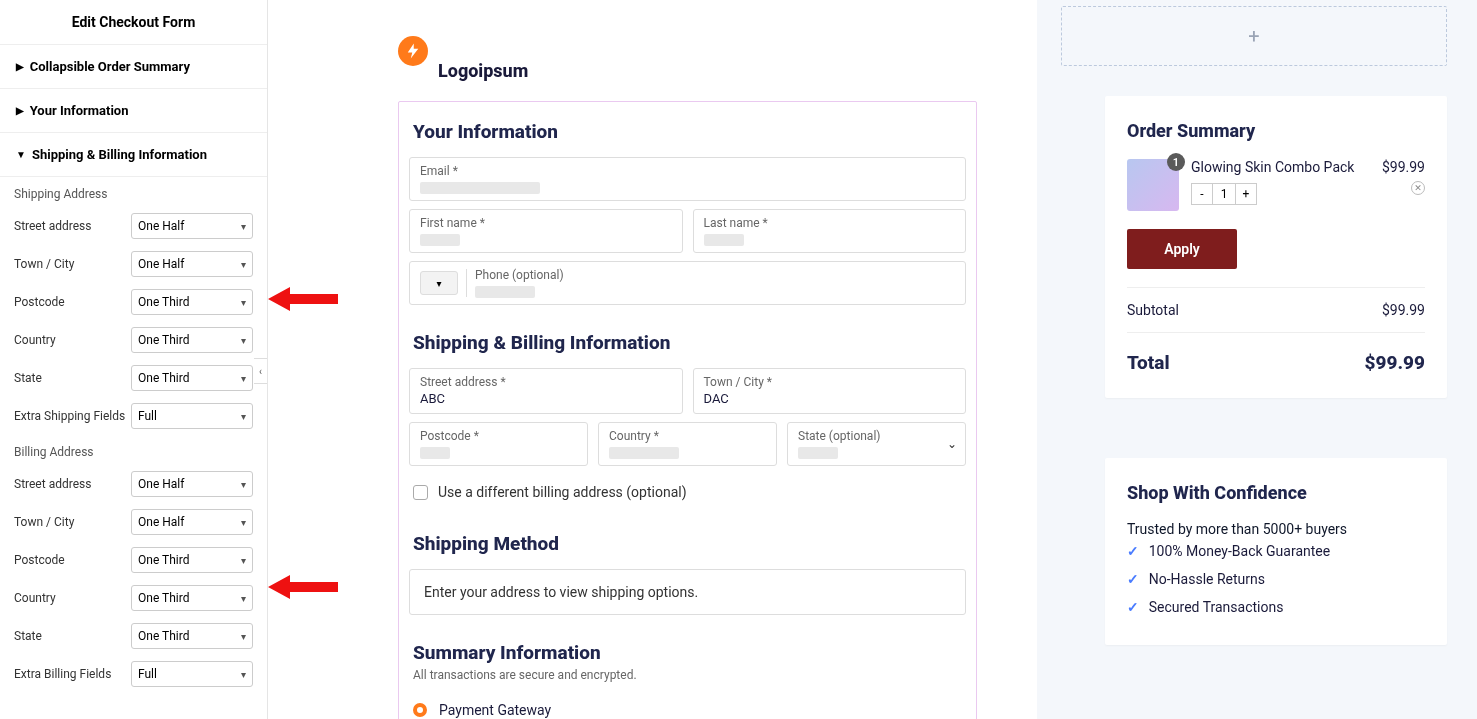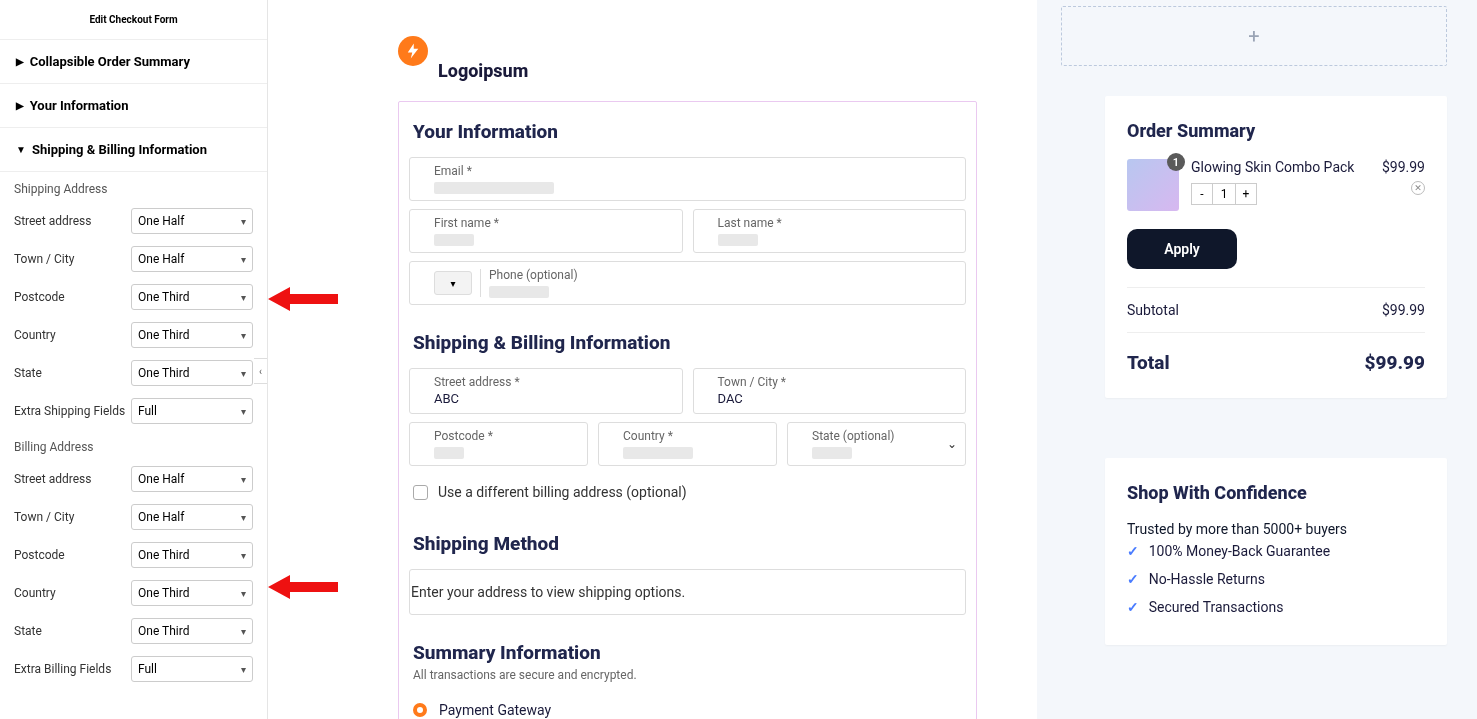--- a/index.html
+++ b/index.html
@@ -1,54 +1,54 @@
 <!DOCTYPE html>
 <html><head>
 <meta charset="utf-8">
 <style>
   * { box-sizing: border-box; margin: 0; padding: 0; font-family: -apple-system, BlinkMacSystemFont, "Segoe UI", Roboto, sans-serif; }
   body { display: flex; width: 1477px; height: 719px; overflow: hidden; background: #fff; }
 
   
   .sidebar { width: 268px; height: 100%; border-right: 1px solid #e5e5e5; overflow-y: auto; background: #fff; position: relative; }
-  .sidebar-title { font-weight: 700; font-size: 10px; text-align: center; padding: 14px 0; border-bottom: 1px solid #eee; }
+  .sidebar-title { font-weight: 700; font-size: 14px; text-align: center; padding: 14px 0; border-bottom: 1px solid #eee; }
   .accordion-item { border-bottom: 1px solid #eee; }
   .accordion-head { font-size: 13px; font-weight: 700; padding: 14px 16px; cursor: pointer; display: flex; align-items: center; gap: 6px; }
   .accordion-head .caret { font-size: 10px; }
   .sub-section-label { font-size: 12px; font-weight: 400; color: #555; padding: 10px 14px 6px; }
   .field-row { display: flex; align-items: center; justify-content: space-between; padding: 6px 14px; }
   .field-row label { font-size: 12px; color: #333; }
   .field-row .select { width: 122px; height: 26px; border: 1px solid #ccc; border-radius: 3px; font-size: 12px; padding: 0 6px; display: flex; align-items: center; justify-content: space-between; background: #fff; cursor: pointer; }
   .field-row .select::after { content: "▾"; font-size: 10px; color: #555; }
   .collapse-toggle { position: absolute; right: -1px; top: 358px; width: 14px; height: 26px; border: 1px solid #ddd; border-left: none; background: #fff; font-size: 10px; display:flex; align-items:center; justify-content:center; color:#555; cursor:pointer;}
   .red-arrow { position: absolute; width: 70px; height: 28px; }
   .red-arrow svg { width: 100%; height: 100%; }
 
   
   .preview { flex: 1; height: 100%; overflow-y: auto; padding: 20px 60px 0 130px; background: #fff; }
   .logo-row { display: flex; align-items: center; gap: 10px; margin-bottom: 20px; }
   .logo-mark { width: 30px; height: 30px; background: #ff7a1a; border-radius: 50%; display:flex; align-items:center; justify-content:center; color:#fff; font-weight:700; font-size:16px;}
   .logo-text { font-weight: 800; font-size: 18px; color: #1a1a3a; margin-top: 40px; }
 
   .form-panel { border: 1px solid #eac9f0; border-radius: 2px; padding: 0; }
   .section-title { font-size: 19px; font-weight: 800; color: #20264d; padding: 18px 14px 14px; }
-  .form-field { border: 1px solid #ddd; border-radius: 3px; margin: 0 10px 8px; padding: 6px 24px; position: relative; }
+  .form-field { border: 1px solid #ddd; border-radius: 3px; margin: 0 10px 8px; padding: 6px 10px; position: relative; }
   .form-field.full { width: calc(100% - 20px); }
   .form-row { display: flex; gap: 10px; margin: 0 10px 8px; }
   .form-row .form-field { margin: 0; flex: 1; }
   .form-row.thirds .form-field { flex: 1; }
   .ff-label { font-size: 12px; color: #666; display: block; }
   .ff-value { font-size: 13px; color: #1a1a3a; margin-top: 2px; display:block; height:16px;}
   .ff-blur { background: #e8e8e8; height: 12px; width: 60%; border-radius: 2px; margin-top:4px; filter: blur(0.5px);}
   .phone-field { display:flex; align-items:center; gap:8px;}
   .phone-flag { width:38px; height:24px; border:1px solid #ddd; border-radius:3px; display:flex; align-items:center; justify-content:center; font-size:10px; cursor:pointer; background:#f3f3f3;}
   .phone-div { width:1px; height:28px; background:#ddd; }
   .checkbox-row { display:flex; align-items:center; gap:10px; padding: 10px 14px 14px; font-size:14px; color:#333;}
   .checkbox-row .cb { width:15px; height:15px; border:1px solid #aaa; border-radius:3px; cursor:pointer;}
-  .ship-msg { border:1px solid #ddd; border-radius:3px; margin:0 10px 8px; padding:14px 1px; font-size:14px; color:#333;}
+  .ship-msg { border:1px solid #ddd; border-radius:3px; margin:0 10px 8px; padding:14px 14px; font-size:14px; color:#333;}
   .pay-sub { font-size:12px; color:#666; padding:0 14px 10px;}
   .pay-opt { display:flex; align-items:center; gap:12px; padding:10px 14px; font-size:14px; color:#1a1a3a;}
   .radio-on { width:14px; height:14px; border-radius:50%; border:4px solid #ff7a1a; background:#fff;}
   .state-chevron { position:absolute; right:8px; top:50%; transform:translateY(-50%); font-size:12px; color:#333;}
 
   
   .right-col { width: 440px; height: 100%; background: #f4f7fb; padding: 6px 30px 0 24px; overflow-y: auto; position:relative;}
   .placeholder-box { border: 1px dashed #bcc9dd; height: 60px; border-radius:2px; display:flex; align-items:center; justify-content:center; color:#9aa4b5; font-size:20px; cursor:pointer; background:#f4f7fb;}
   .card { background:#fff; border-radius:2px; padding: 24px 22px; margin-top: 30px; box-shadow: 0 1px 2px rgba(0,0,0,.04);}
   .card h3 { font-size:18px; font-weight:800; color:#20264d; margin-bottom:18px;}
@@ -57,21 +57,21 @@
   .os-badge { position:absolute; right:-6px; top:-6px; width:18px; height:18px; border-radius:50%; background:#5a5a5a; color:#fff; font-size:11px; display:flex; align-items:center; justify-content:center; font-weight:600;}
   .os-name { font-size:14px; color:#1a1a3a; }
   .os-price { position:absolute; right:0; top:0; font-size:14px; color:#1a1a3a;}
   .os-remove { position:absolute; right:0; top:22px; width:14px; height:14px; border:1px solid #bbb; border-radius:50%; font-size:9px; display:flex; align-items:center; justify-content:center; color:#888; cursor:pointer;}
   .qty { display:flex; margin-top:8px;}
   .qty button, .qty span { width:22px; height:22px; border:1px solid #ccc; display:flex; align-items:center; justify-content:center; font-size:12px; background:#fff;}
   .qty button { cursor:pointer; }
   .qty span { border-left:none; border-right:none;}
   .coupon-row { display:flex; gap:10px; margin-top:18px;}
   .coupon-row input { flex:1; height:40px; border:1px solid #ddd; border-radius:3px; padding:0 12px; font-size:14px;}
-  .coupon-row button { width:110px; height:40px; background:#0f172a; color:#fff; border:none; border-radius:10px; font-size:14px; font-weight:600; cursor:pointer;}
+  .coupon-row button { width:110px; height:40px; background:#7f1d1d; color:#fff; border:none; border-radius:2px; font-size:14px; font-weight:600; cursor:pointer;}
   .os-line { border-top:1px solid #eee; margin-top:18px; padding-top:14px; display:flex; justify-content:space-between; font-size:14px; color:#1a1a3a;}
   .os-total { border-top:1px solid #eee; margin-top:14px; padding-top:18px; display:flex; justify-content:space-between; font-size:19px; font-weight:800; color:#20264d;}
   .trust-line { font-size:14px; color:#0f172a; }
   .trust-item { display:flex; align-items:center; gap:10px; font-size:14px; color:#1a1a3a; padding:6px 0;}
   .trust-item .chk { color:#4a7cff; font-weight:700;}
 </style>
 </head>
 <body>
 
 <div class="sidebar">

